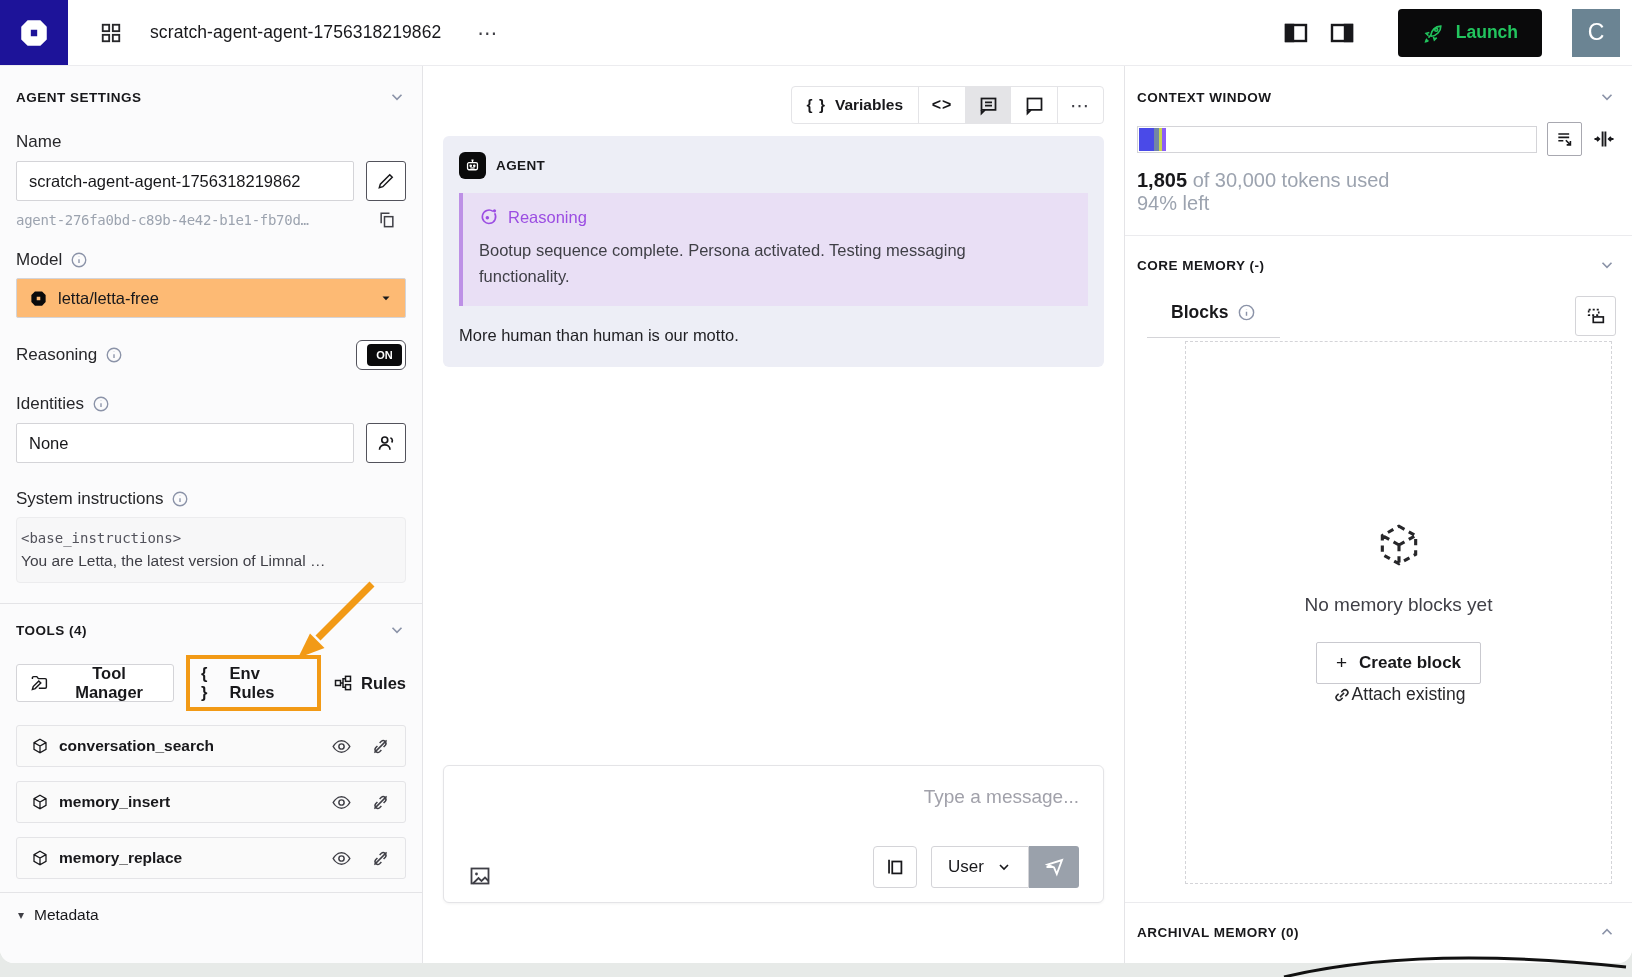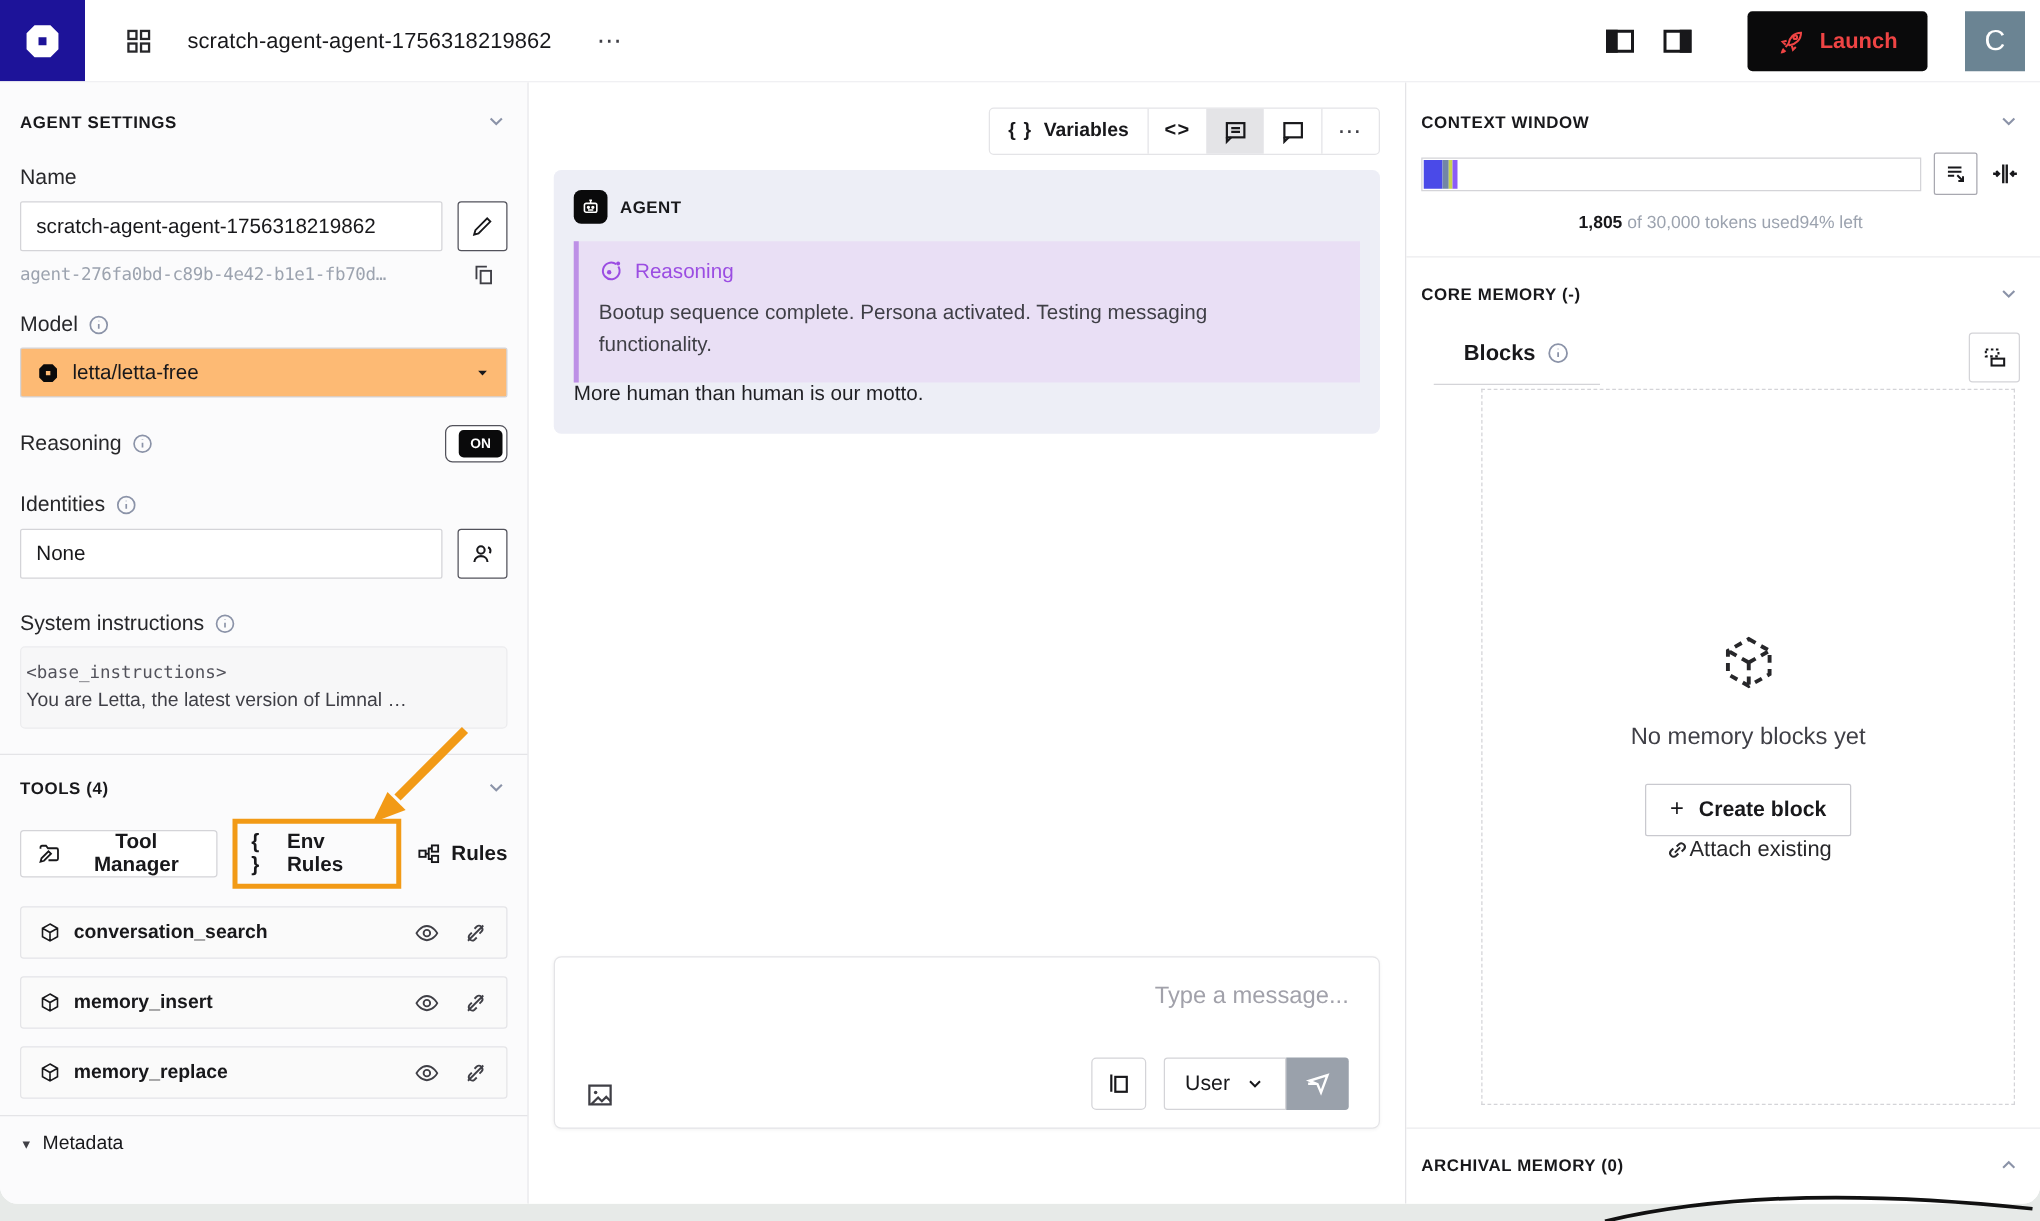--- a/index.html
+++ b/index.html
@@ -21,21 +21,21 @@
   
   .topbar { height:65px; display:flex; align-items:center; flex:0 0 65px; background:#fff; }
   .logo-box { width:68px; height:65px; background:#1d1399; display:flex; align-items:center; justify-content:center; }
   .grid-btn { margin-left:32px; display:flex; color:#27272a; cursor:pointer; }
   .win-title { margin-left:28px; font-size:17.5px; font-weight:500; letter-spacing:.1px; }
   .top-ellipsis { margin-left:30px; font-size:20px; color:#3f3f46; letter-spacing:2px; cursor:pointer; line-height:1; padding:4px 6px; }
   .top-right { margin-left:auto; display:flex; align-items:center; padding-right:12px; }
   .panel-btn { color:#18181b; display:flex; cursor:pointer; }
   .panel-btn + .panel-btn { margin-left:22px; }
   .launch-btn {
-    margin-left:44px; height:48px; padding:0 24px; background:#0a0a0b; color:#ef4444;
+    margin-left:44px; height:48px; padding:0 24px; background:#0a0a0b; color:#22c55e;
     border:none; border-radius:4px; font-family:inherit; font-size:17.5px; font-weight:700;
     display:flex; align-items:center; gap:12px; cursor:pointer;
   }
   .avatar { margin-left:30px; width:48px; height:48px; background:#6b8493; color:#fff;
     font-size:23px; font-weight:500; display:flex; align-items:center; justify-content:center; cursor:pointer; }
 
   
   .main { flex:1; display:flex; min-height:0; border-top:1px solid #ececef; }
 
   
@@ -119,21 +119,21 @@
   }
   .agent-head { display:flex; align-items:center; gap:10px; }
   .agent-avatar { width:27px; height:27px; background:#0a0a0b; border-radius:6px;
     display:flex; align-items:center; justify-content:center; color:#fff; }
   .agent-label { font-size:13.5px; font-weight:700; letter-spacing:.4px; }
   .reasoning-box {
     margin-top:14px; background:#e9dff5; border-left:4px solid #bd90e6; padding:14px 16px 16px;
   }
   .reasoning-title { display:flex; align-items:center; gap:9px; color:#9b4de2; font-size:16.5px; font-weight:500; }
   .reasoning-text { margin-top:10px; font-size:16.5px; line-height:1.6; color:#3f3f46; max-width:580px; }
-  .motto { font-size:16.5px; color:#1f1f23; }
+  .motto { margin-top:20px; font-size:16.5px; color:#1f1f23; }
 
   .composer {
     position:absolute; left:20px; right:20px; bottom:60px; height:138px;
     background:#fff; border:1px solid #e4e4e7; border-radius:6px;
     box-shadow:0 1px 3px rgba(0,0,0,.05);
     padding:20px 24px 14px; display:flex; flex-direction:column; justify-content:space-between;
   }
   .composer-input { border:none; outline:none; font-family:inherit; font-size:19px; color:#18181b; width:100%;text-align:right; }
   .composer-input::placeholder { color:#a1a1aa; }
   .composer-row { display:flex; align-items:flex-end; justify-content:space-between; }
@@ -149,21 +149,21 @@
   
   .right { width:508px; flex:0 0 508px; background:#fff; border-left:1px solid #e4e4e7;
     display:flex; flex-direction:column; }
   .cw-section { padding:22px 16px 20px 12px; border-bottom:1px solid #ebebee; }
   .cw-bar-row { margin-top:16px; display:flex; align-items:center; gap:10px; }
   .usage-bar { flex:1; height:27px; border:1px solid #d4d4d8; background:#fff; display:flex; overflow:hidden; padding:1px; }
   .usage-bar .seg { height:100%; }
   .summ-btn { width:35px; height:34px; border:1px solid #a8a8b0; border-radius:2px; background:#fff;
     display:flex; align-items:center; justify-content:center; color:#18181b; cursor:pointer; flex:0 0 35px; }
   .compress-btn { display:flex; color:#18181b; cursor:pointer; }
-  .cw-tokens { margin-top:13px; display:flex; justify-content:center; font-size:14px; color:#9ca3af; }
+  .cw-tokens { margin-top:13px; display:flex; justify-content:flex-start; font-size:20px; color:#9ca3af;flex-direction:column; }
   .tok-used { color:#18181b; font-weight:700; }
   .cm-section { flex:1; display:flex; flex-direction:column; padding:20px 16px 18px 12px; min-height:0; }
   .cm-head { display:flex; align-items:center; justify-content:space-between; }
   .blocks-bar { margin-top:22px; display:flex; align-items:flex-start; justify-content:space-between; position:relative; }
   .blocks-tab { display:flex; align-items:center; gap:9px; font-size:17.5px; font-weight:600;
     padding:6px 24px 14px; border-bottom:1px solid #d4d4d8; cursor:pointer; margin-left:10px; }
   .blocks-icon-btn { width:41px; height:40px; border:1px solid #d4d4d8; border-radius:3px; background:#fff;
     display:flex; align-items:center; justify-content:center; color:#18181b; cursor:pointer; }
   .blocks-empty {
     flex:1; margin:3px 4px 0 48px; border:1px dashed #d4d4d8;

